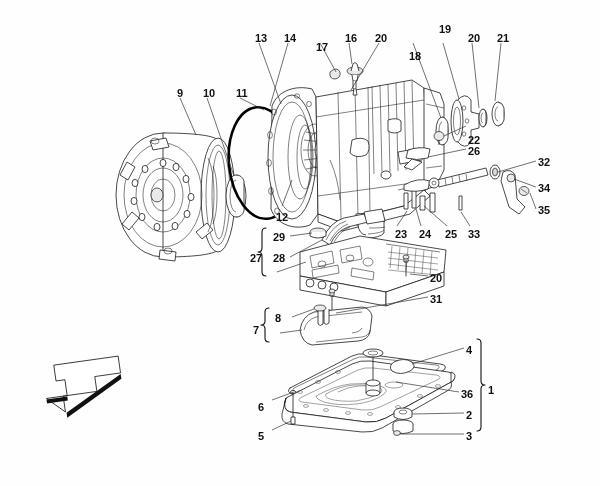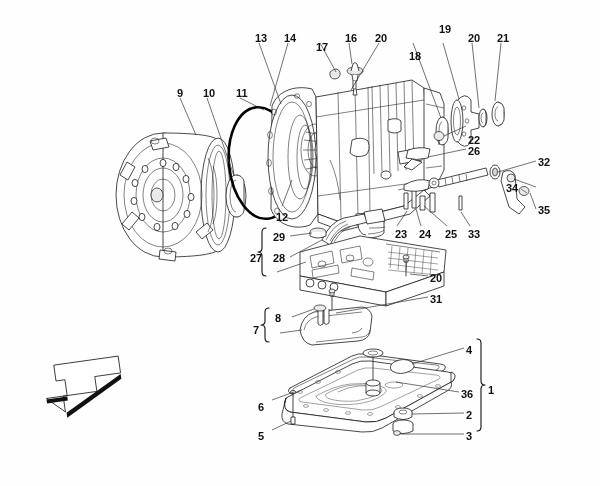--- a/index.html
+++ b/index.html
@@ -417,18 +417,18 @@
       <div class="lbl" title="detent-pin" style="left: 419px; top: 229px;">24</div>
       <div class="lbl" title="retaining-pin" style="left: 445px; top: 229px;">25</div>
       <div class="lbl" title="wiring-bracket" style="left: 468px; top: 146px;">26</div>
       <div class="lbl" title="valve-body-assembly" style="left: 250px; top: 253px; text-align: right;">27</div>
       <div class="lbl" title="valve-body-plug" style="left: 273px; top: 253px;">28</div>
       <div class="lbl" title="valve-body-seal" style="left: 273px; top: 232px;">29</div>
       <div class="lbl" title="valve-body-bolt-long" style="left: 430px; top: 273px;">20</div>
       <div class="lbl" title="valve-body-bolt-short" style="left: 430px; top: 294px;">31</div>
       <div class="lbl" title="selector-shaft-seal" style="left: 538px; top: 157px;">32</div>
       <div class="lbl" title="roll-pin" style="left: 468px; top: 229px;">33</div>
-      <div class="lbl" title="selector-lever" style="left: 506px; top: 183px;">34</div>
+      <div class="lbl" title="selector-lever" style="left: 538px; top: 183px;">34</div>
       <div class="lbl" title="lever-nut" style="left: 538px; top: 205px; text-align: right;">35</div>
       <div class="lbl" title="oil-pan" style="left: 461px; top: 389px;">36</div>
     </div>
 
 </div>
 
 </body></html>

